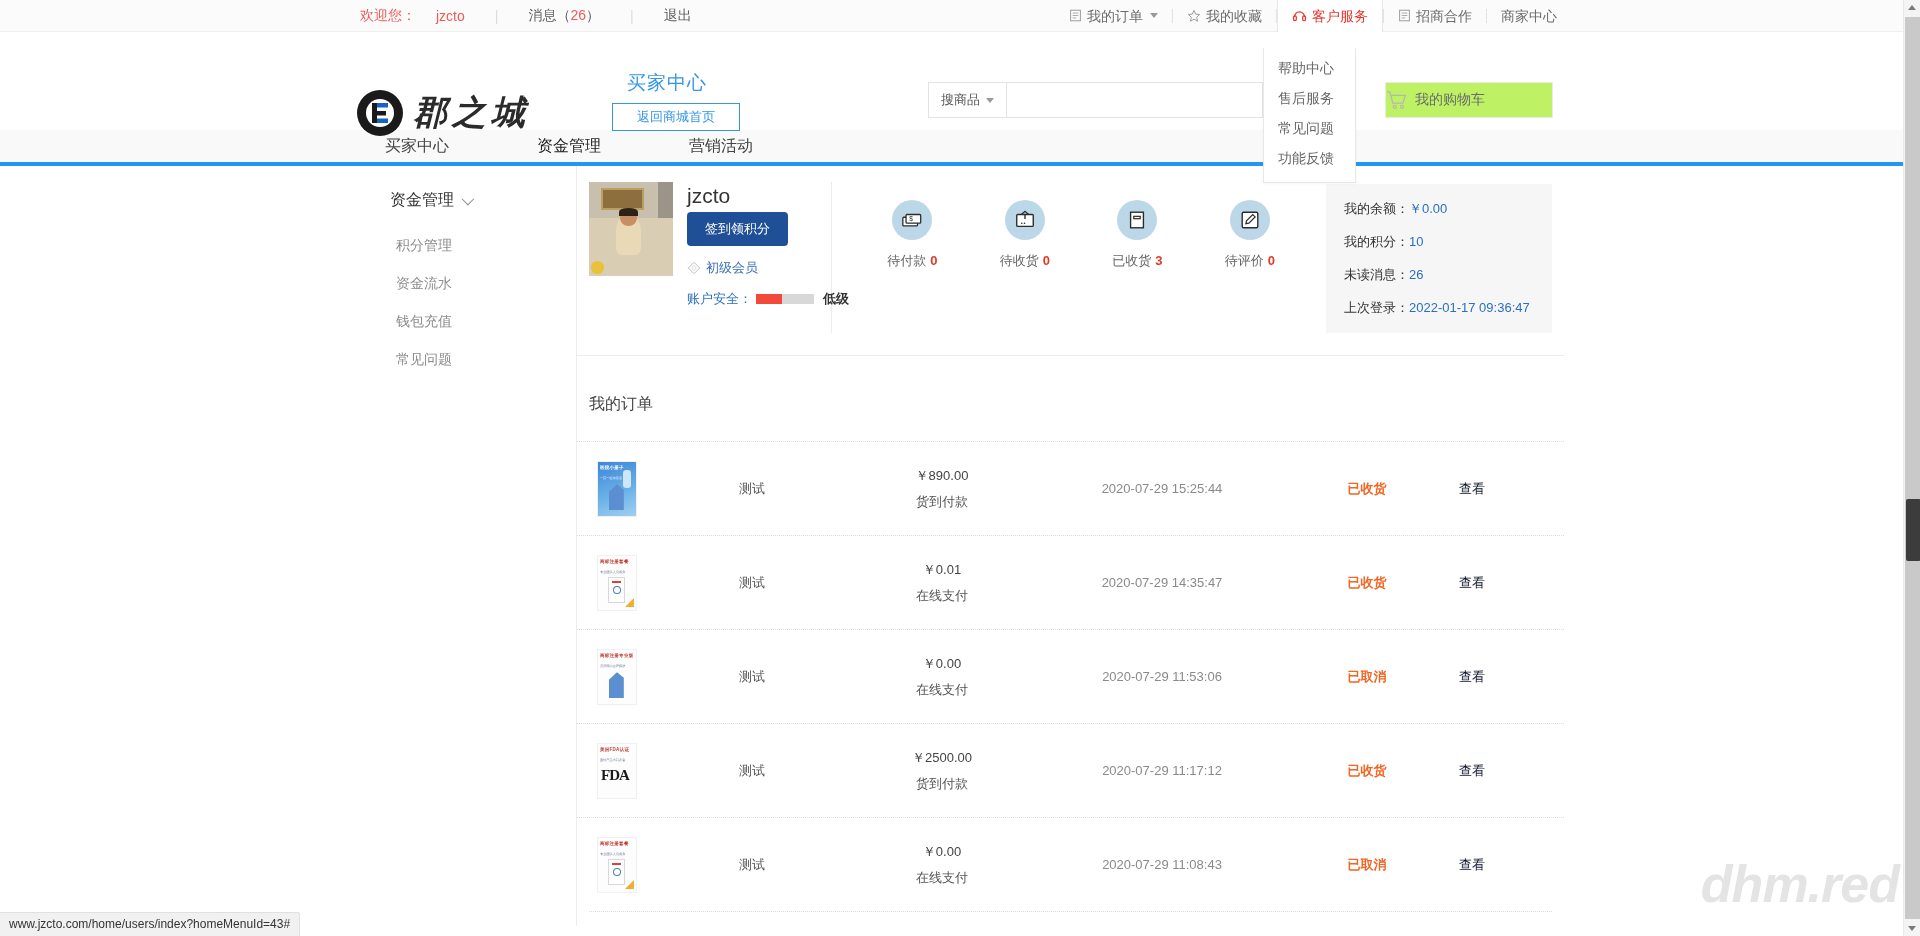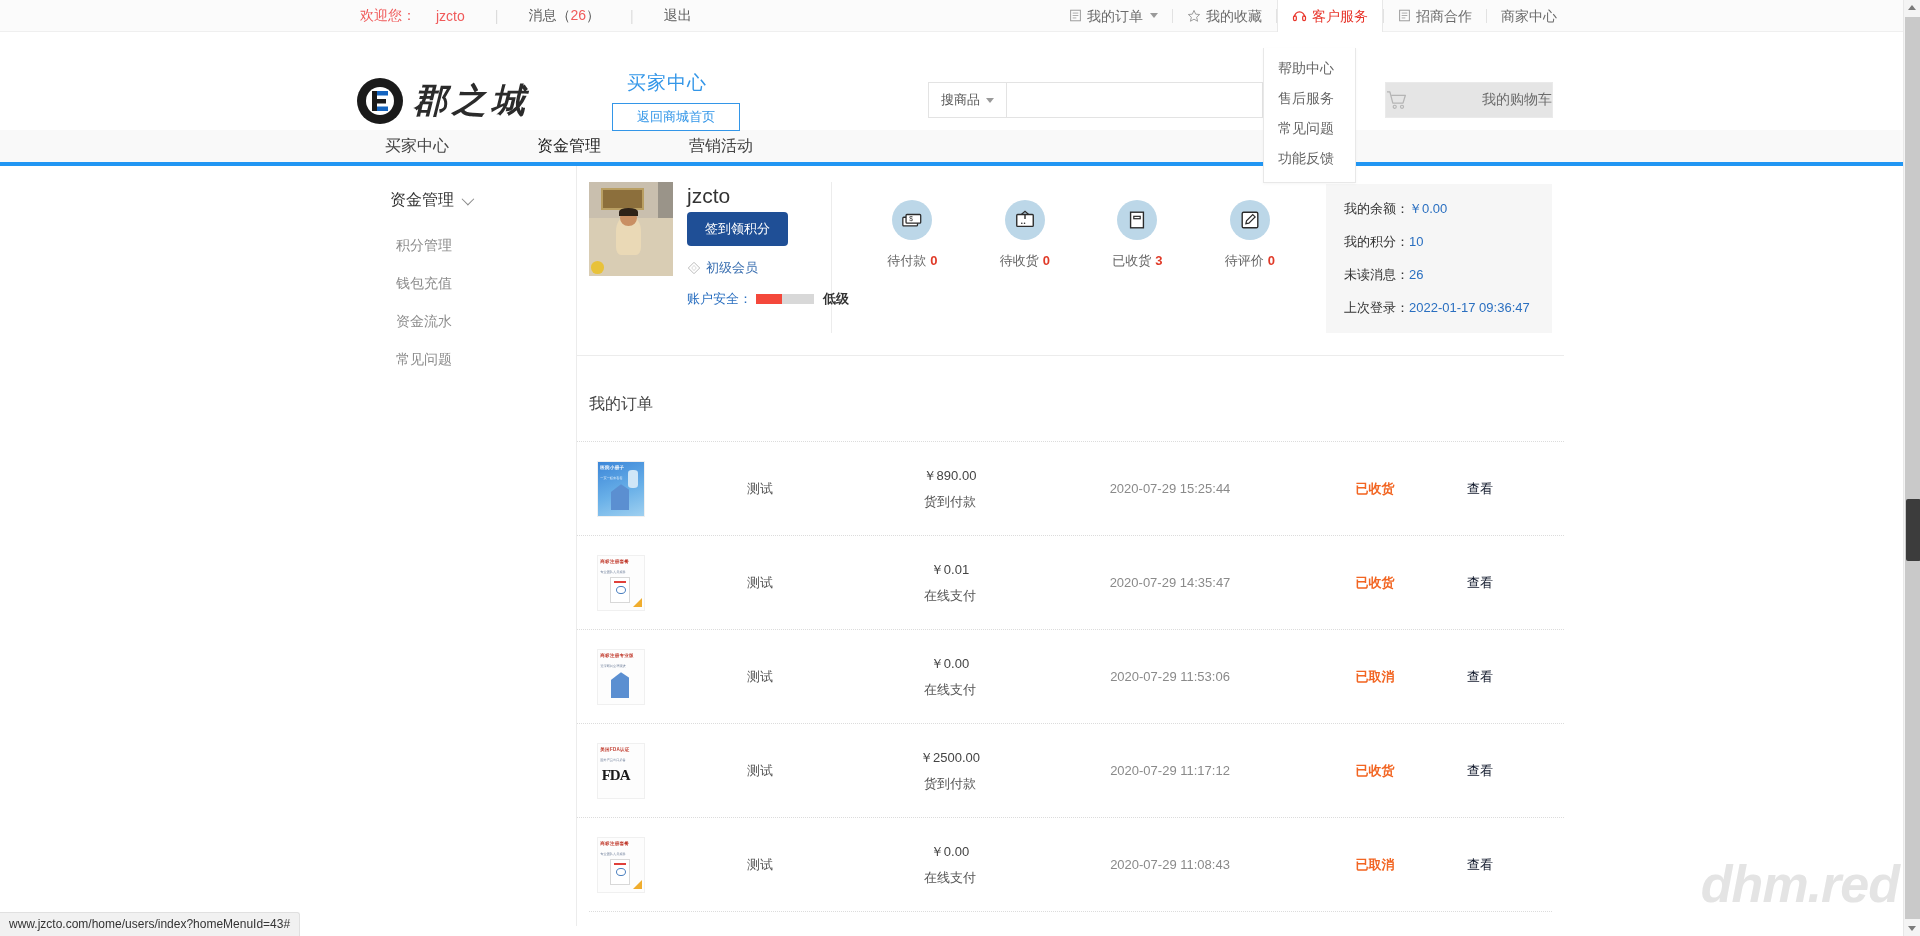--- a/index.html
+++ b/index.html
@@ -96,21 +96,21 @@
   }
 
   
   .header {
     height: 98px;
     background: #ffffff;
     position: relative;
   }
   .logo-wrap {
     position: absolute;
-    left: 355px; top: 44px;
+    left: 355px; top: 56px;
     display: flex; align-items: center; gap: 8px;
   }
   .logo-mark { width: 50px; height: 50px; position: relative; }
   .logo-text {
     font-family: "Liberation Serif", "DejaVu Serif", serif;
     font-size: 34px;
     font-weight: 700;
     font-style: italic;
     color: #2b2b2b;
     letter-spacing: 5px;
@@ -163,24 +163,24 @@
     border: none;
     outline: none;
     padding: 0 8px;
     font-size: 13px;
     font-family: "Liberation Sans", sans-serif;
   }
   .cart-btn {
     position: absolute;
     left: 1385px; top: 50px;
     width: 168px; height: 36px;
-    background: #e5e5e5;
+    background: #bef264;
     border: 1px solid #eaeaea;
-    display: flex; align-items: center; justify-content: space-between;
-    gap: 22px;
+    display: flex; align-items: center; justify-content: flex-start;
+    gap: 7px;
     font-size: 14px;
     color: #6c6c6c;
     cursor: pointer;
   }
 
   
   .mainnav {
     height: 36px;
     background: #f9f9f9;
     border-bottom: 4px solid #2196f3;
@@ -357,21 +357,21 @@
     padding: 38px 0 26px 12px;
   }
   .order-row {
     display: flex;
     align-items: center;
     border-top: 1px dotted #dcdcdc;
     height: 94px;
     padding: 0 12px;
   }
   .ord-thumb {
-    width: 48px; height: 56px;
+    width: 40px; height: 56px;
     flex-shrink: 0;
     margin-left: 8px;
     position: relative;
     overflow: hidden;
     border: 1px solid #f0f0f0;
     background: #fff;
   }
   .t-blue { background: linear-gradient(160deg,#3c86d8 0%,#69b0e8 55%,#9fd0f0 100%); }
   .t-white { background: #fdfdfd; }
   .t-head {
@@ -613,22 +613,22 @@
 </div>
 
 <div class="page page-under">
 
   <div class="sidebar">
     <div class="side-head">
       <span>资金管理</span>
       <span class="chev"></span>
     </div>
     <div class="side-item">积分管理</div>
+    <div class="side-item">资金流水</div>
     <div class="side-item">钱包充值</div>
-    <div class="side-item">资金流水</div>
     <div class="side-item">常见问题</div>
   </div>
 
   <div class="content">
 
     <div class="profile-panel">
 
       <div class="pp-left">
         <div class="avatar">
           <div class="wall"></div>

